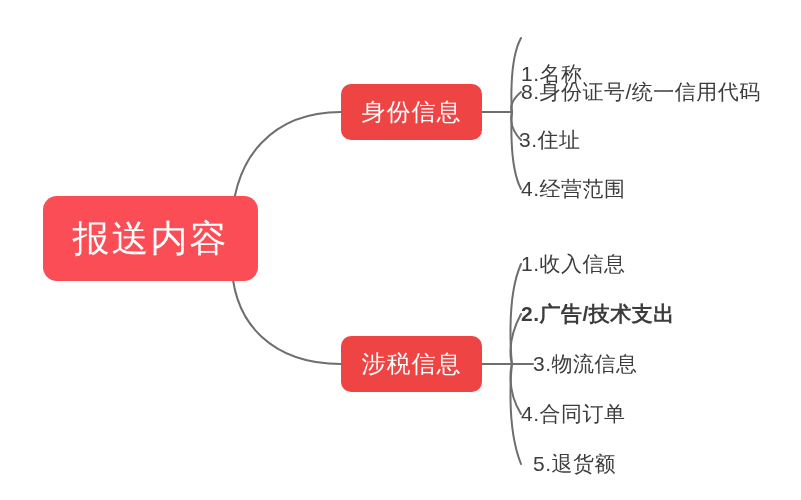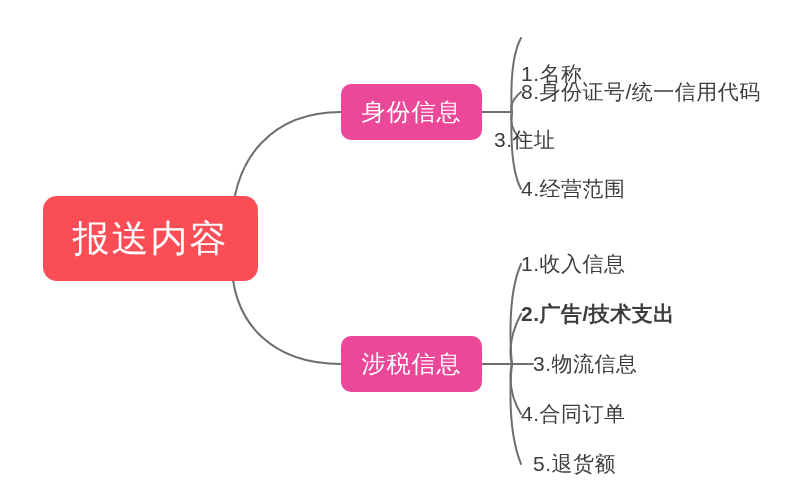--- a/index.html
+++ b/index.html
@@ -48,21 +48,21 @@
     width: 215px;
     height: 85px;
     background: #fa4d56;
     border-radius: 14px;
     font-size: 37px;
     letter-spacing: 2px;
   }
   .node-branch {
     width: 141px;
     height: 56px;
-    background: #ec4899;
+    background: #ef4444;
     border-radius: 10px;
     font-size: 24px;
   }
   .node-branch-identity { left: 341px; top: 84px; }
   .node-branch-tax      { left: 341px; top: 336px; }
   .leaf {
     position: absolute;
     color: #3c3c3c;
     font-size: 21px;
     white-space: nowrap;
@@ -98,21 +98,21 @@
   </svg>
 
   <div class="node node-root">报送内容</div>
 
   <div class="node node-branch node-branch-identity">身份信息</div>
 
   <div class="node node-branch node-branch-tax">涉税信息</div>
 
   <div class="leaf" style="left:521px; top:42px;margin-top:32px;">1.名称</div>
   <div class="leaf" style="left:521px; top:92px;">8.身份证号/统一信用代码</div>
-  <div class="leaf" style="left:494px; top:140px;">3.住址</div>
+  <div class="leaf" style="left:519px; top:140px;">3.住址</div>
   <div class="leaf" style="left:521px; top:189px;">4.经营范围</div>
 
   <div class="leaf" style="left:521px; top:264px;">1.收入信息</div>
   <div class="leaf" style="left:521px; top:314px;font-weight:bold;">2.广告/技术支出</div>
   <div class="leaf" style="left:533px; top:364px;">3.物流信息</div>
   <div class="leaf" style="left:521px; top:414px;">4.合同订单</div>
   <div class="leaf" style="left:521px; top:464px;margin-left:12px;">5.退货额</div>
 
 </div>
 

